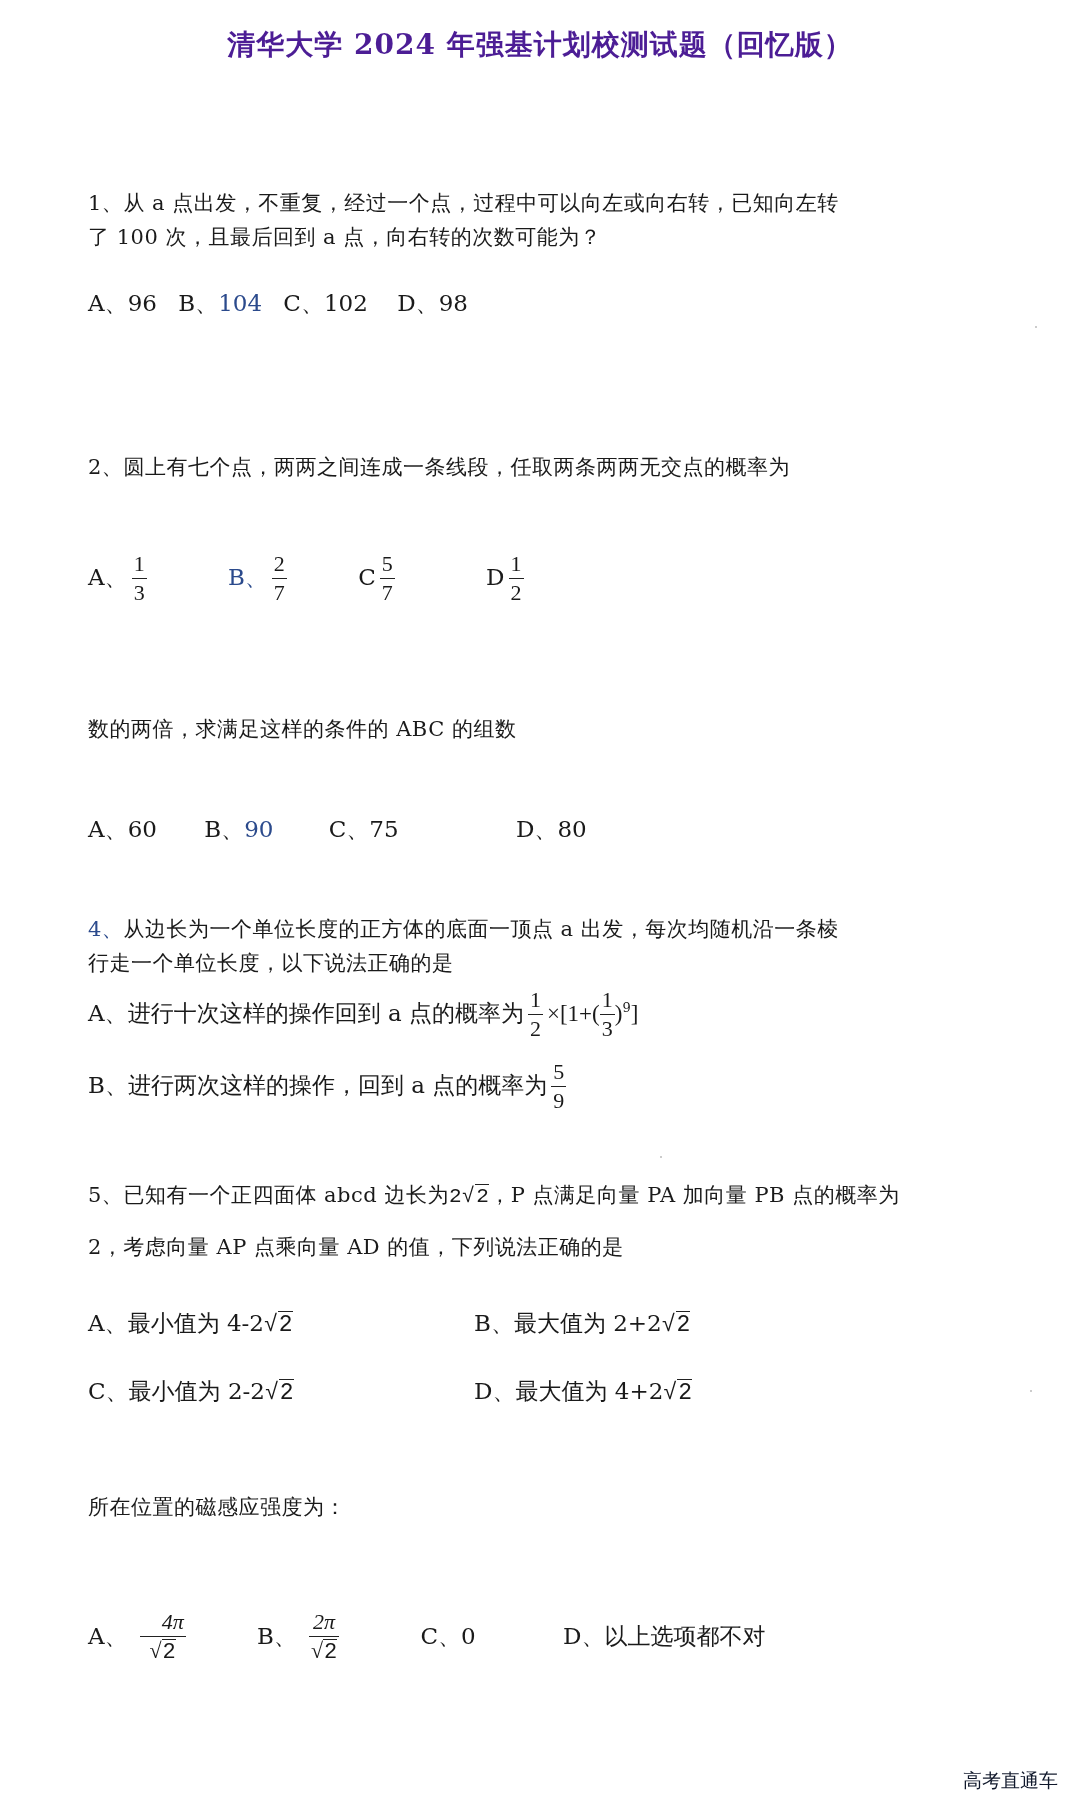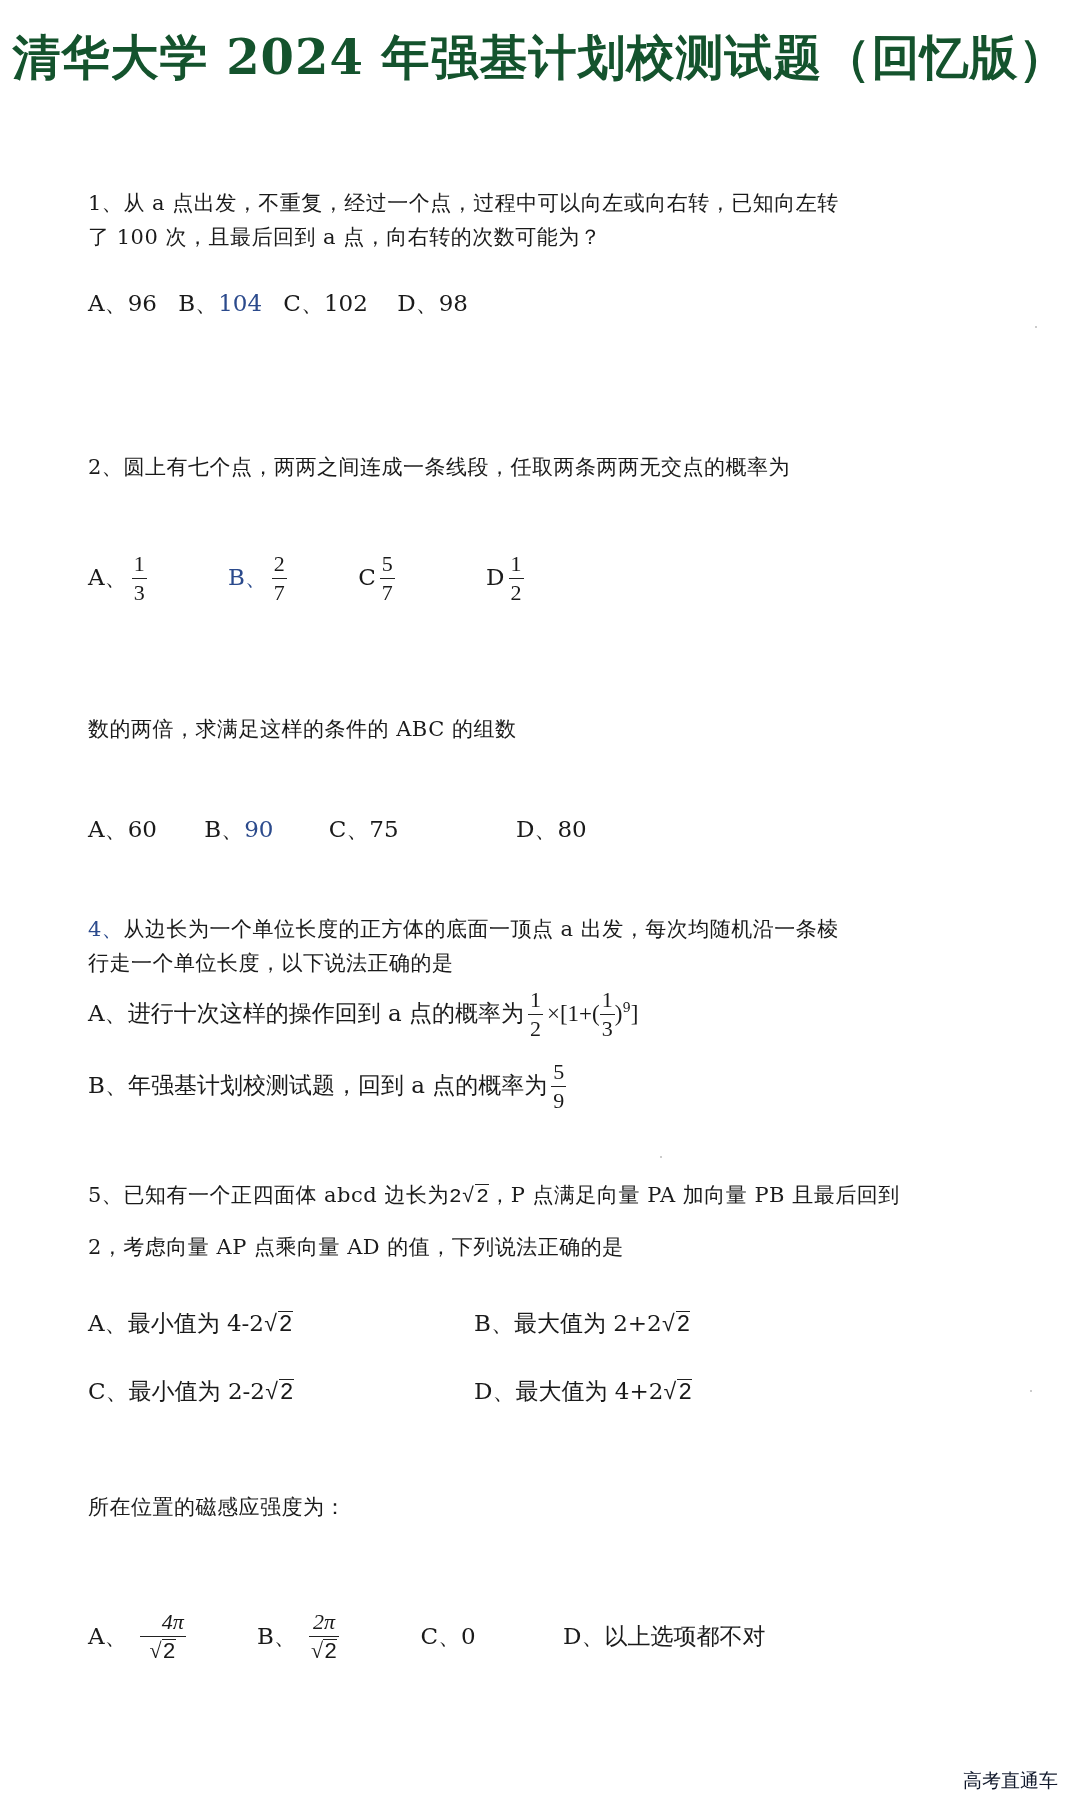--- a/index.html
+++ b/index.html
@@ -4,21 +4,21 @@
   <style>
     html, body { margin: 0; padding: 0; background: #ffffff; }
     body {
       width: 1080px; height: 1816px; position: relative; overflow: hidden;
       font-family: "DejaVu Serif", "Liberation Serif", serif;
       color: #1a1a1a;
     }
     .abs { position: absolute; }
     .title {
       left: 0; width: 1080px; top: 26px; text-align: center;
-      font-size: 48px; font-weight: bold; letter-spacing: 1px; color: #14532d;
+      font-size: 28px; font-weight: bold; letter-spacing: 1px; color: #4c1d95;
     }
     .q {
       left: 88px; width: 910px; font-size: 21px; line-height: 34px;
       letter-spacing: 0.5px;
     }
     .opt { font-size: 23px; line-height: 34px; white-space: nowrap; }
     .frac {
       display: inline-flex; flex-direction: column; align-items: center;
       vertical-align: middle; font-family: "Liberation Serif", serif;
       font-size: 22px; line-height: 24px; margin: 0 4px;
@@ -96,29 +96,29 @@
       <span class="num">1</span>
       <span class="bar"></span>
       <span class="den">2</span>
     </span><span style="font-family:'Liberation Serif',serif;">×[1+(</span><span class="frac" style="margin:0;">
       <span class="num">1</span>
       <span class="bar"></span>
       <span class="den">3</span>
     </span><span style="font-family:'Liberation Serif',serif;">)</span><sup style="font-size:13px;">9</sup><span style="font-family:'Liberation Serif',serif;">]</span>
 </div>
 <div class="abs opt" style="left:88px; top:1060px;">
-  <span>B、</span><span>年强基计划校测试题，回到 a 点的概率为</span><span class="frac">
+  <span>B、</span><span>进行两次这样的操作，回到 a 点的概率为</span><span class="frac">
       <span class="num">5</span>
       <span class="bar"></span>
       <span class="den">9</span>
     </span>
 </div>
 
 <div class="abs q" style="top:1170px; line-height:50px;">
-  <div><span>5、</span><span>已知有一个正四面体 abcd 边长为</span><span class="sqrt"><span>2</span><span>√</span><span class="rad">2</span></span><span>，P 点满足向量 PA 加向量 PB 且最后回到</span></div>
+  <div><span>5、</span><span>已知有一个正四面体 abcd 边长为</span><span class="sqrt"><span>2</span><span>√</span><span class="rad">2</span></span><span>，P 点满足向量 PA 加向量 PB 点的概率为</span></div>
   <div><span>2，考虑向量 AP 点乘向量 AD 的值，下列说法正确的是</span></div>
 </div>
 <div class="abs opt" style="left:88px; top:1306px;">
   <span>A、</span><span>最小值为 4-2</span><span class="sqrt"><span>√</span><span class="rad">2</span></span>
 </div>
 <div class="abs opt" style="left:474px; top:1306px;">
   <span>B、</span><span>最大值为 2+2</span><span class="sqrt"><span>√</span><span class="rad">2</span></span>
 </div>
 <div class="abs opt" style="left:88px; top:1374px;">
   <span>C、</span><span>最小值为 2-2</span><span class="sqrt"><span>√</span><span class="rad">2</span></span>

